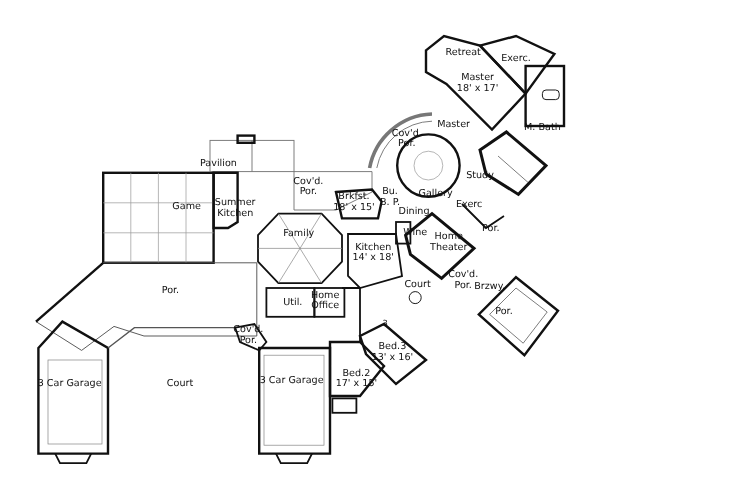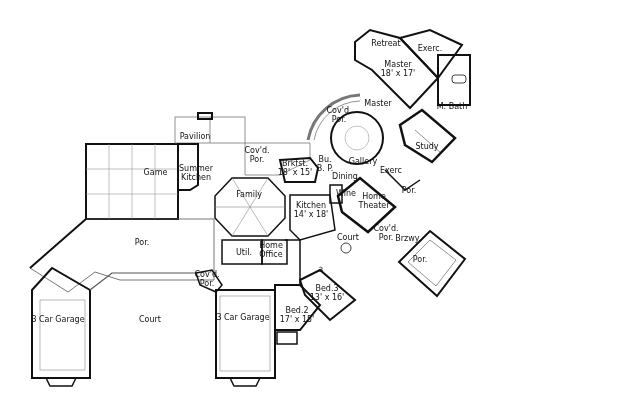--- a/index.html
+++ b/index.html
@@ -107,26 +107,26 @@
 <div id="labels">
     <div class="lbl" style="left: 386px; top: 43px;">Retreat</div>
     <div class="lbl" style="left: 430px; top: 48px;">Exerc.</div>
     <div class="lbl" style="left: 398px; top: 69px;">Master
 18' x 17'</div>
     <div class="lbl" style="left: 452px; top: 66px; margin-top: 40px;">M. Bath</div>
     <div class="lbl" style="left: 339px; top: 115px;">Cov'd.
 Por.</div>
     <div class="lbl" style="left: 378px; top: 103px;">Master</div>
     <div class="lbl" style="left: 345px; top: 140px; margin-top: 36px;">Dining</div>
-    <div class="lbl" style="left: 427px; top: 146px;">Study</div>
+    <div class="lbl" style="left: 400px; top: 146px;">Study</div>
     <div class="lbl" style="left: 363px; top: 161px;">Gallery</div>
     <div class="lbl" style="left: 391px; top: 170px;">Exerc</div>
     <div class="lbl" style="left: 325px; top: 164px;">Bu.
 B. P.</div>
-    <div class="lbl" style="left: 195px; top: 136px;">Pavilion</div>
+    <div class="lbl" style="left: 182px; top: 136px;">Pavilion</div>
     <div class="lbl" style="left: 257px; top: 155px;">Cov'd.
 Por.</div>
     <div class="lbl" style="left: 295px; top: 168px;">Brkfst.
 18' x 15'</div>
     <div class="lbl" style="left: 141px; top: 172px; padding-left: 29px;">Game</div>
     <div class="lbl" style="left: 196px; top: 173px;">Summer
 Kitchen</div>
     <div class="lbl" style="left: 249px; top: 194px;">Family</div>
     <div class="lbl" style="left: 346px; top: 193px;">Wine</div>
     <div class="lbl" style="left: 374px; top: 201px;">Home

